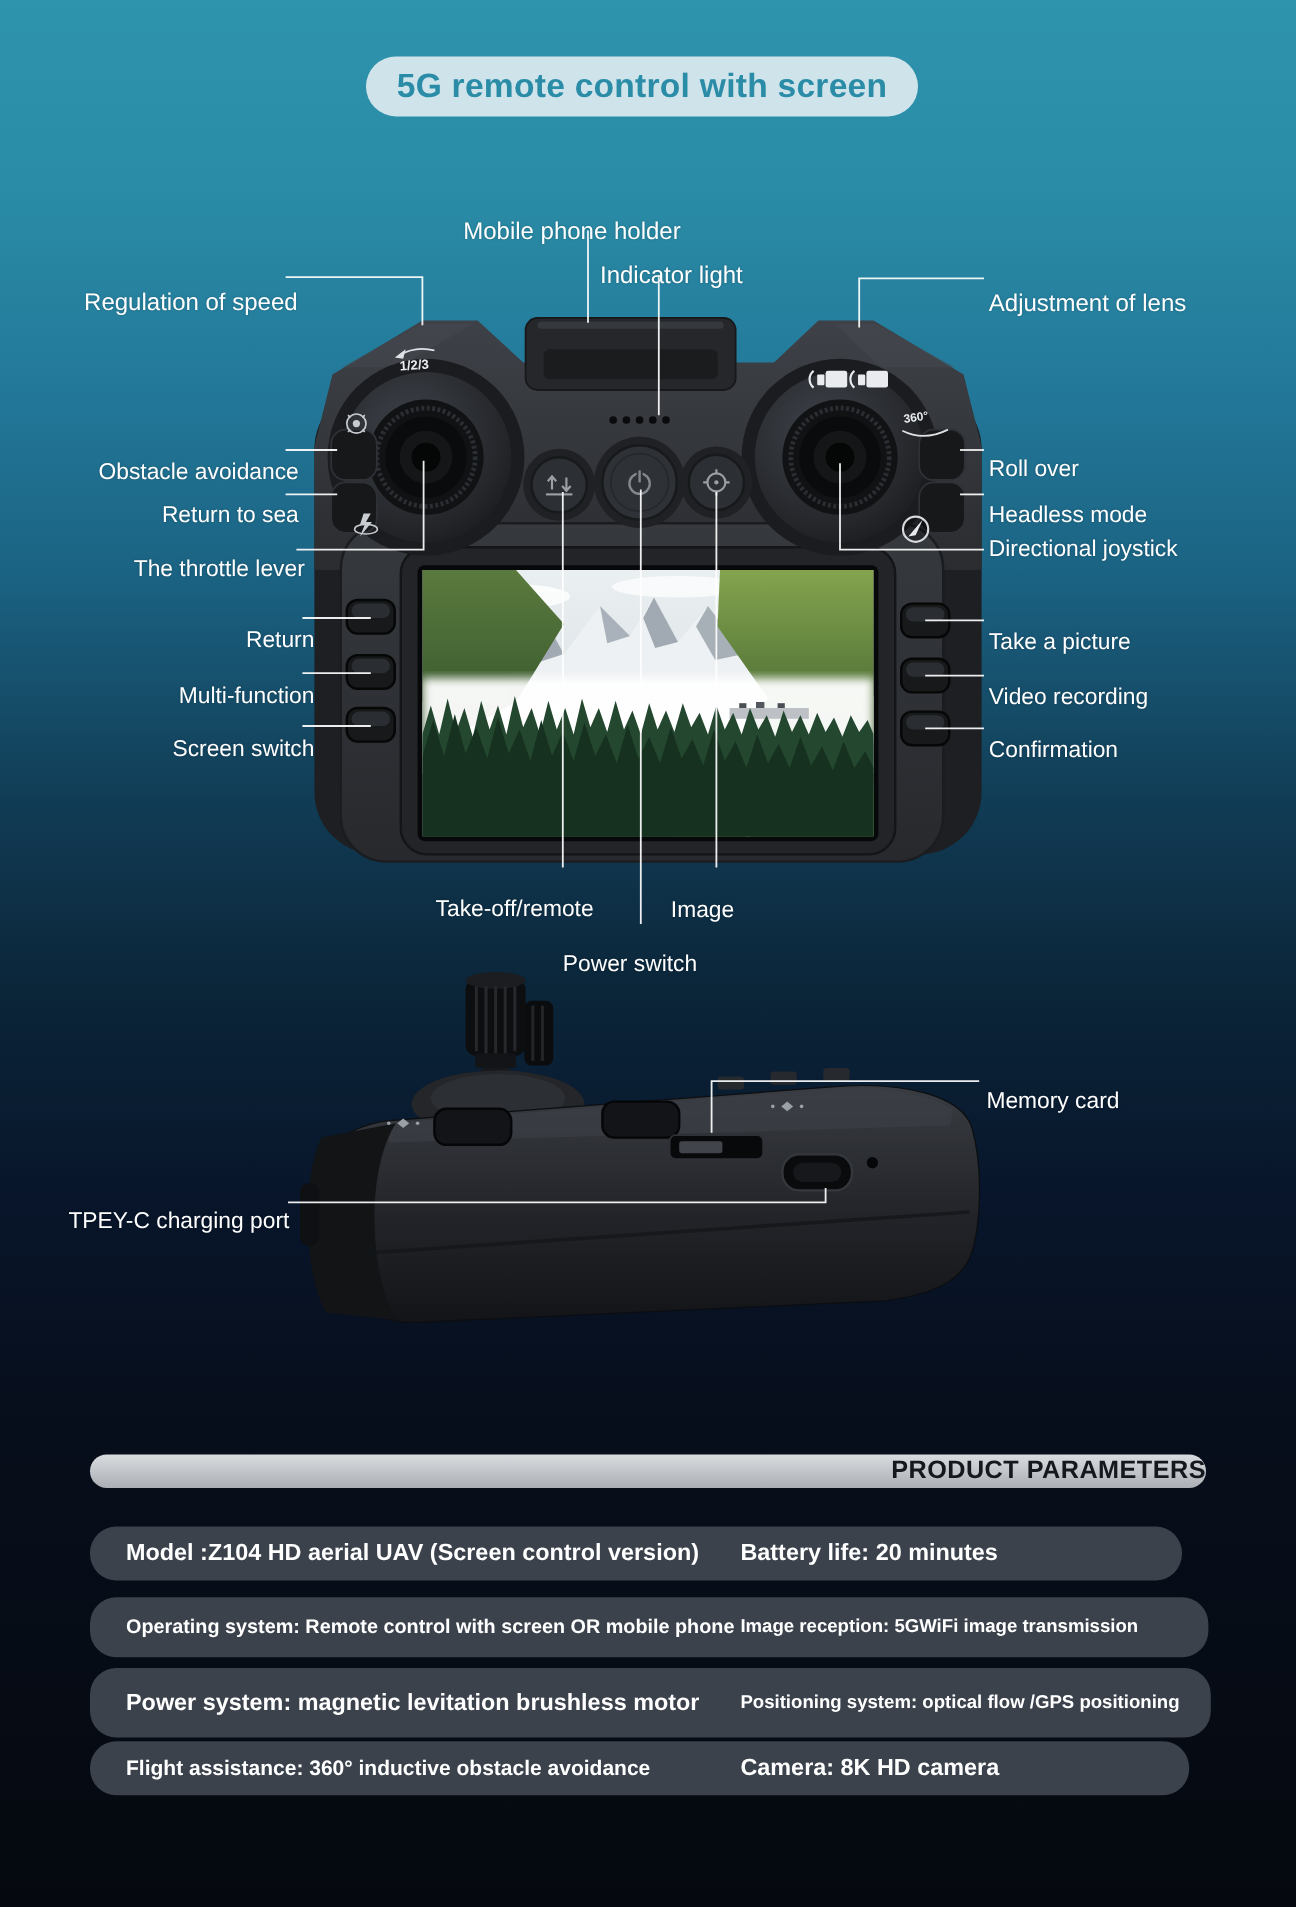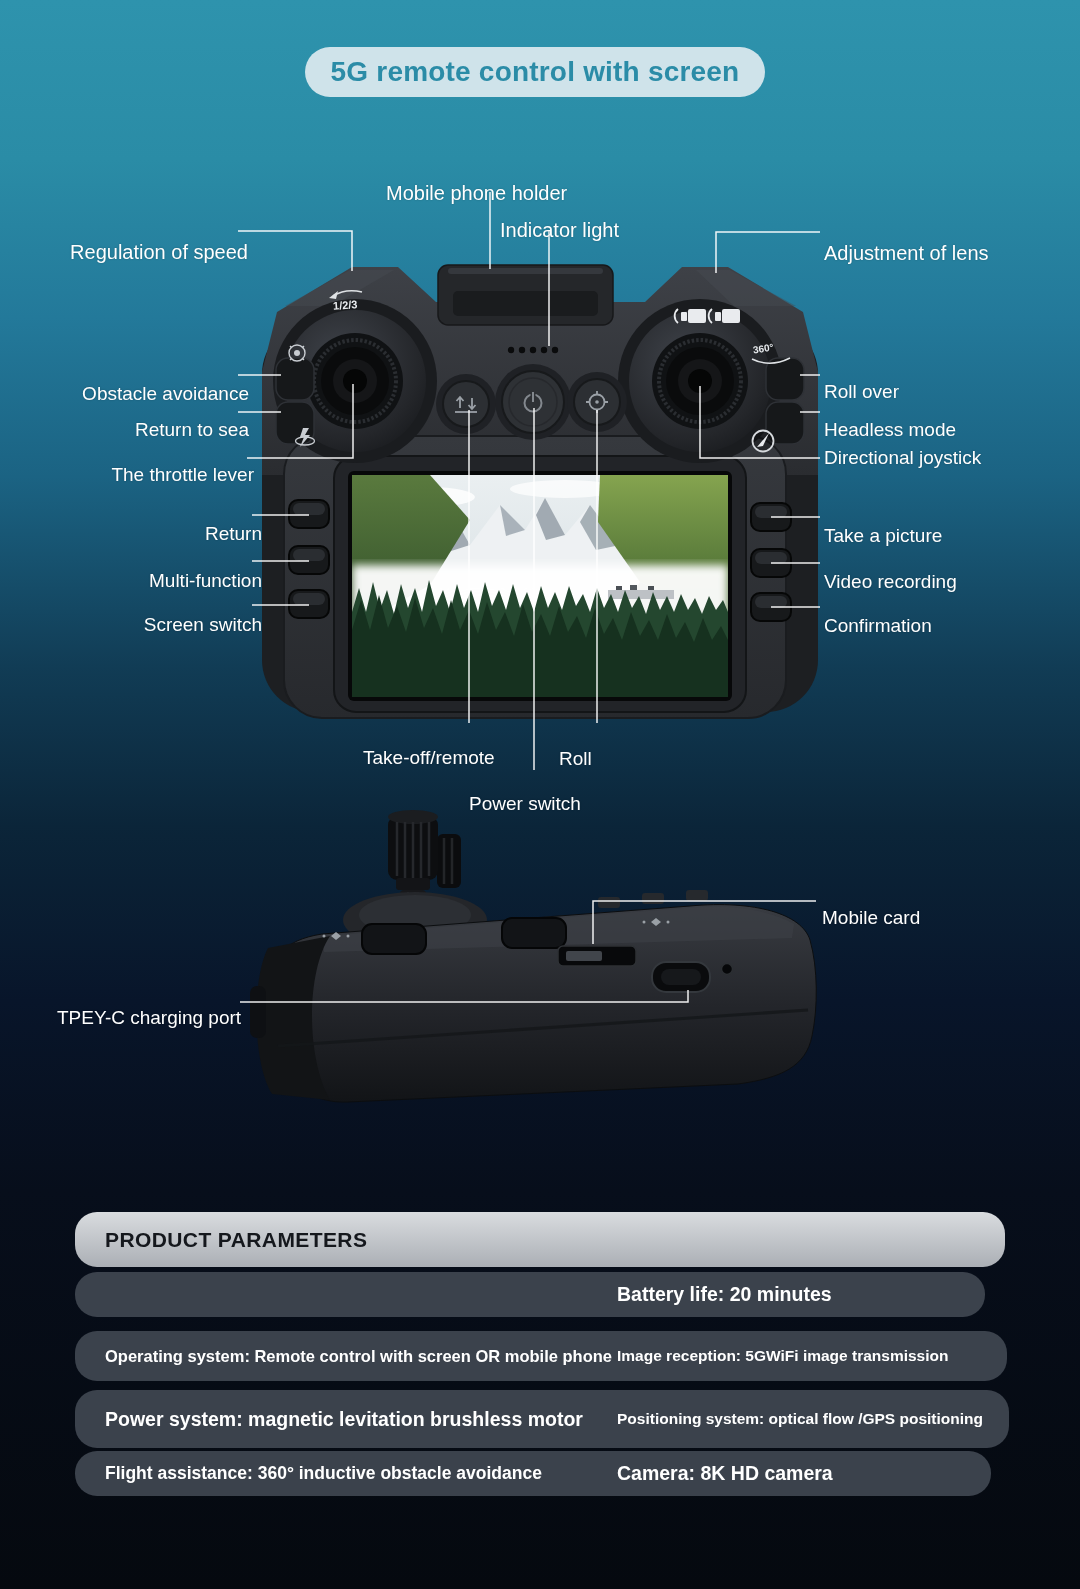--- a/index.html
+++ b/index.html
@@ -17,24 +17,24 @@
     background:#cfe3ea;border-radius:26px;display:flex;align-items:center;justify-content:center;
     color:#2b8ca7;font-size:28px;font-weight:bold;letter-spacing:.2px;
   }
   .label{position:absolute;color:#ffffff;font-size:19px;white-space:nowrap;text-shadow:0 0 2px rgba(0,0,0,.25);margin-top:17px;}
   .label.big{font-size:20px;}
   .mark{position:absolute;color:#e8ebee;font-weight:bold;white-space:nowrap;}
   .mark.speed{left:333px;top:299px;font-size:11px;transform:rotate(-4deg);}
   .mark.rot{left:753px;top:343px;font-size:10px;transform:rotate(-8deg);}
   .params{position:absolute;left:75px;top:0;width:940px;}
   .param-header{
-    position:absolute;left:0;top:1212px;width:930px;height:55px;border-radius:22px;
+    position:absolute;left:0;top:1212px;width:930px;height:28px;border-radius:22px;
     background:linear-gradient(180deg,#d9dcdf,#abafb5);
     color:#15181d;font-size:21px;font-weight:bold;letter-spacing:.4px;
-    display:flex;align-items:center;padding-left:30px;box-sizing:border-box;
+    display:flex;align-items:center;padding-left:30px;box-sizing:border-box;justify-content:flex-end;
   }
   .param-row{
     position:absolute;left:0;background:#3b424c;border-radius:22px;color:#fff;
     display:flex;align-items:center;box-sizing:border-box;padding-left:30px;
   }
   .param-row .right{position:absolute;left:542px;}
   .row0{top:1272px;width:910px;height:45px;}
   .row0 .left{font-size:19.5px;font-weight:bold;}
   .row0 .right{font-size:19.5px;font-weight:bold;}
   .row1{top:1331px;width:932px;height:50px;}
@@ -350,34 +350,35 @@
   <div class="label" style="left:824px;top:402px">Headless mode</div>
   <div class="label" style="right:843px;top:447px">The throttle lever</div>
   <div class="label" style="left:824px;top:430px">Directional joystick</div>
   <div class="label" style="right:835px;top:506px">Return</div>
   <div class="label" style="left:824px;top:508px">Take a picture</div>
   <div class="label" style="right:835px;top:553px">Multi-function</div>
   <div class="label" style="left:824px;top:554px">Video recording</div>
   <div class="label" style="right:835px;top:597px">Screen switch</div>
   <div class="label" style="left:824px;top:598px">Confirmation</div>
   <div class="label" style="left:363px;top:730px">Take-off/remote</div>
-  <div class="label" style="left:559px;top:731px">Roll</div>
+  <div class="label" style="left:559px;top:731px">Image</div>
   <div class="label" style="left:469px;top:776px">Power switch</div>
 
   <div class="mark speed">1/2/3</div>
   <div class="mark rot">360°</div>
 
-  <div class="label" style="left:822px;top:890px">Mobile card</div>
+  <div class="label" style="left:822px;top:890px">Memory card</div>
   <div class="label" style="left:57px;top:990px">TPEY-C charging port</div>
 
   <div class="params">
     <div class="param-header">
       <span>PRODUCT PARAMETERS</span>
     </div>
     <div class="param-row row0">
+      <span class="left">Model :Z104 HD aerial UAV (Screen control version)</span>
       <span class="right">Battery life: 20 minutes</span>
     </div>
     <div class="param-row row1">
       <span class="left">Operating system: Remote control with screen OR mobile phone</span>
       <span class="right">Image reception: 5GWiFi image transmission</span>
     </div>
     <div class="param-row row2">
       <span class="left">Power system: magnetic levitation brushless motor</span>
       <span class="right">Positioning system: optical flow /GPS positioning</span>
     </div>

